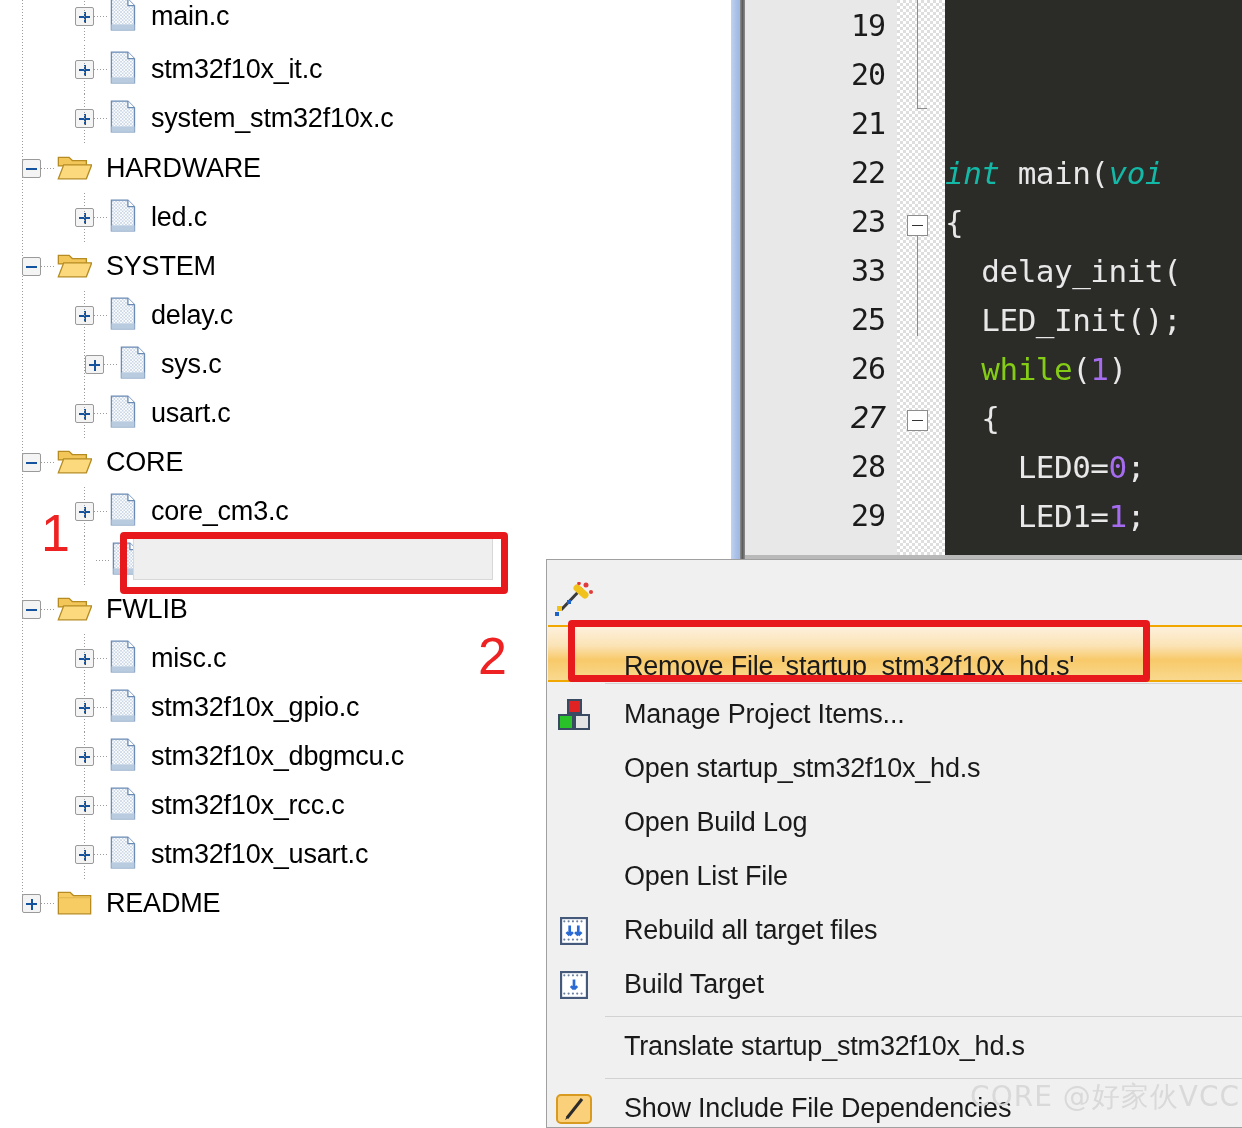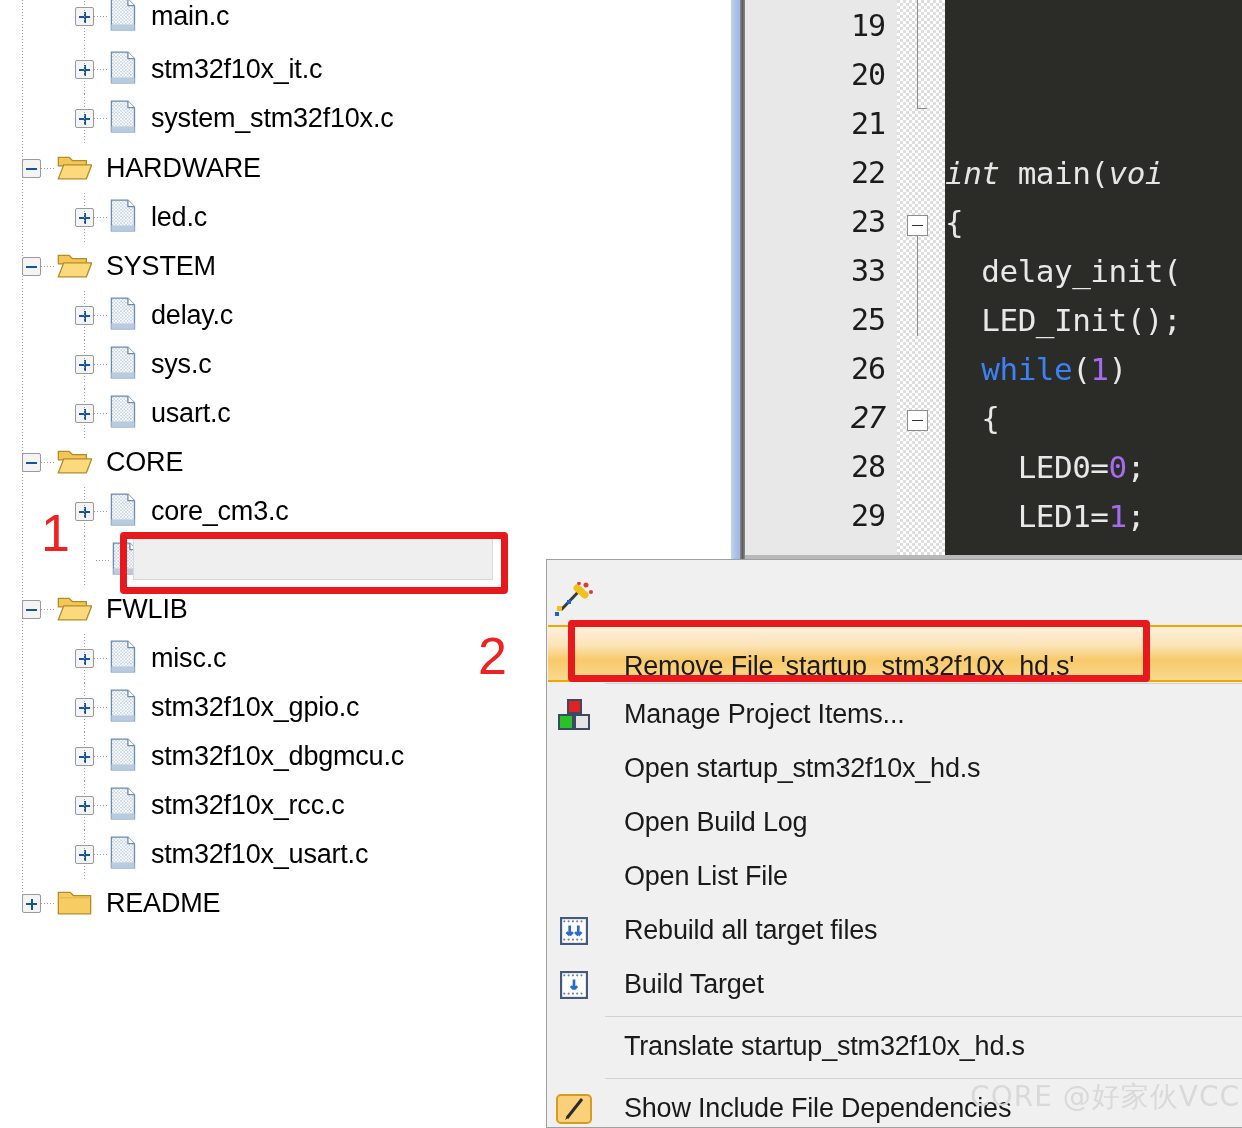--- a/index.html
+++ b/index.html
@@ -82,23 +82,23 @@
   }
   .foldbox::before{content:"";position:absolute;left:4px;top:9px;width:11px;height:1px;background:#333;}
   .foldline{position:absolute;left:20px;width:1px;background:#8d8d8d;}
   .foldtail{position:absolute;width:10px;height:1px;background:#8d8d8d;}
   #code{position:absolute;left:200px;top:0;width:297px;height:560px;background:#2b2b28;overflow:hidden;}
   .cl{
     position:absolute;left:0;white-space:pre;
     font-family:"DejaVu Sans Mono", monospace;font-size:31px;
     letter-spacing:-0.5px;
   }
-  .k-type{color:#e5e5e5;font-style:italic;}
+  .k-type{color:#14b8a6;font-style:italic;}
   .k-plain{color:#e8e8e8;}
-  .k-kw{color:#3b82f6;}
+  .k-kw{color:#84cc16;}
   .k-num{color:#a56cf0;}
   #editor-bottomedge{position:absolute;left:745px;top:555px;width:497px;height:5px;background:#b9b9b9;}
   
   #ctx{
     position:absolute;left:546px;top:559px;width:696px;height:569px;
     background:#f0f0f0;border:1px solid #a0a0a0;box-sizing:border-box;
     border-right:none;
   }
   .mi{
     position:absolute;left:1px;right:0;height:53px;display:flex;align-items:center;
@@ -222,21 +222,21 @@
                 <rect width="1.5" height="1.5" fill="#c9d6e6"></rect>
                 <rect x="1.5" y="1.5" width="1.5" height="1.5" fill="#c9d6e6"></rect>
               </pattern>
             </defs>
             <path d="M1 1 h15 l6 6 v22 h-21 z" fill="url(#hx)" stroke="#6b8bb5" stroke-width="1.2"></path>
             <path d="M16 1 v6 h6" fill="#ffffff" stroke="#6b8bb5" stroke-width="1.2"></path>
             <rect x="1" y="24" width="21" height="5" fill="#b9ccdf"></rect>
           </svg></span>
         <span class="label">delay.c</span>
       </div>
-      <div class="tree-row" style="top: 340px; left: 75px;">
+      <div class="tree-row" style="top: 340px; left: 85px;">
         <div class="twisty plus"></div>
         <div class="dots-h"></div>
         <span class="ic"><svg class="icon-doc" viewBox="0 0 24 30">
             <defs>
               <pattern id="hx" width="3" height="3" patternUnits="userSpaceOnUse">
                 <rect width="3" height="3" fill="#ffffff"></rect>
                 <rect width="1.5" height="1.5" fill="#c9d6e6"></rect>
                 <rect x="1.5" y="1.5" width="1.5" height="1.5" fill="#c9d6e6"></rect>
               </pattern>
             </defs>

